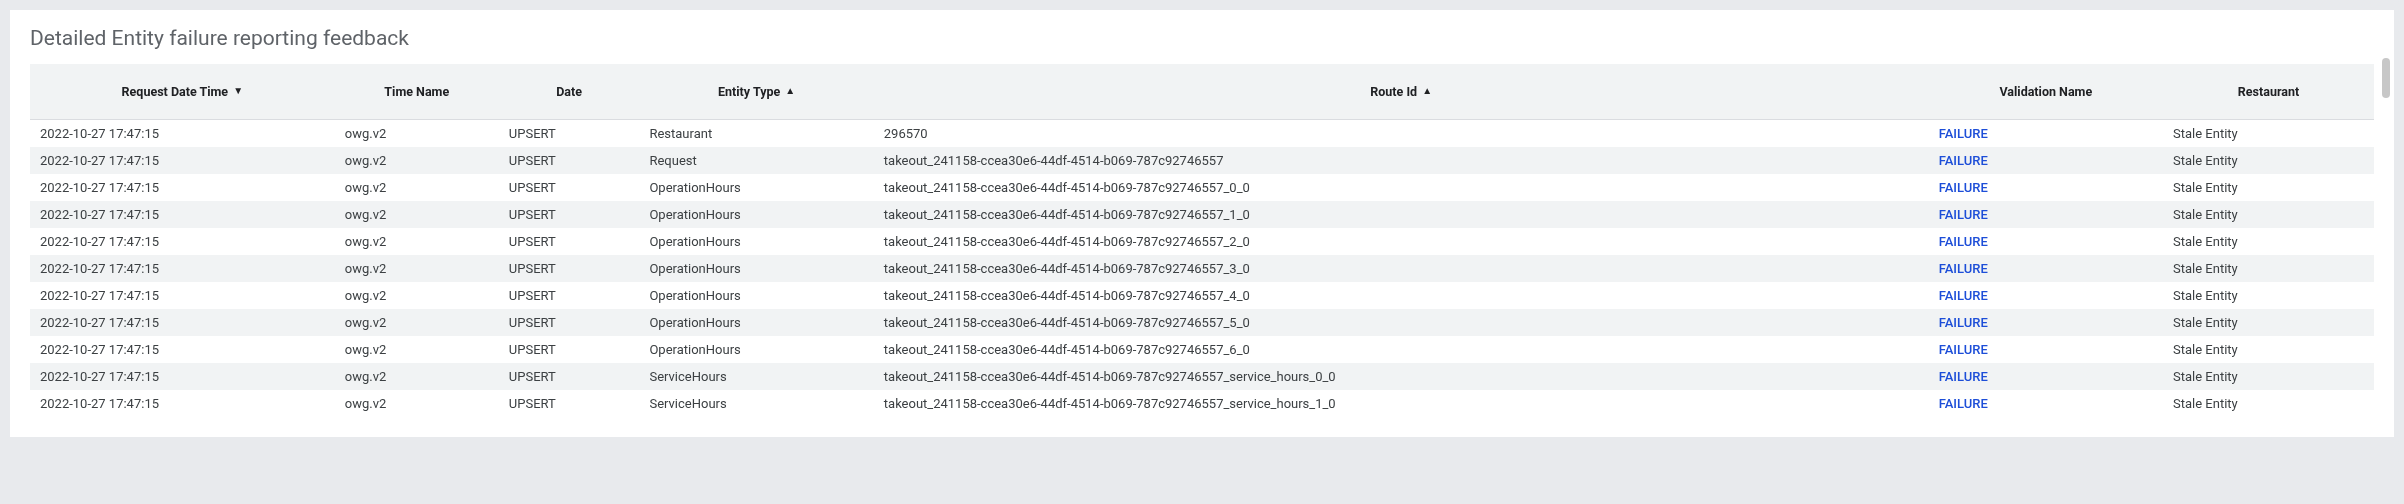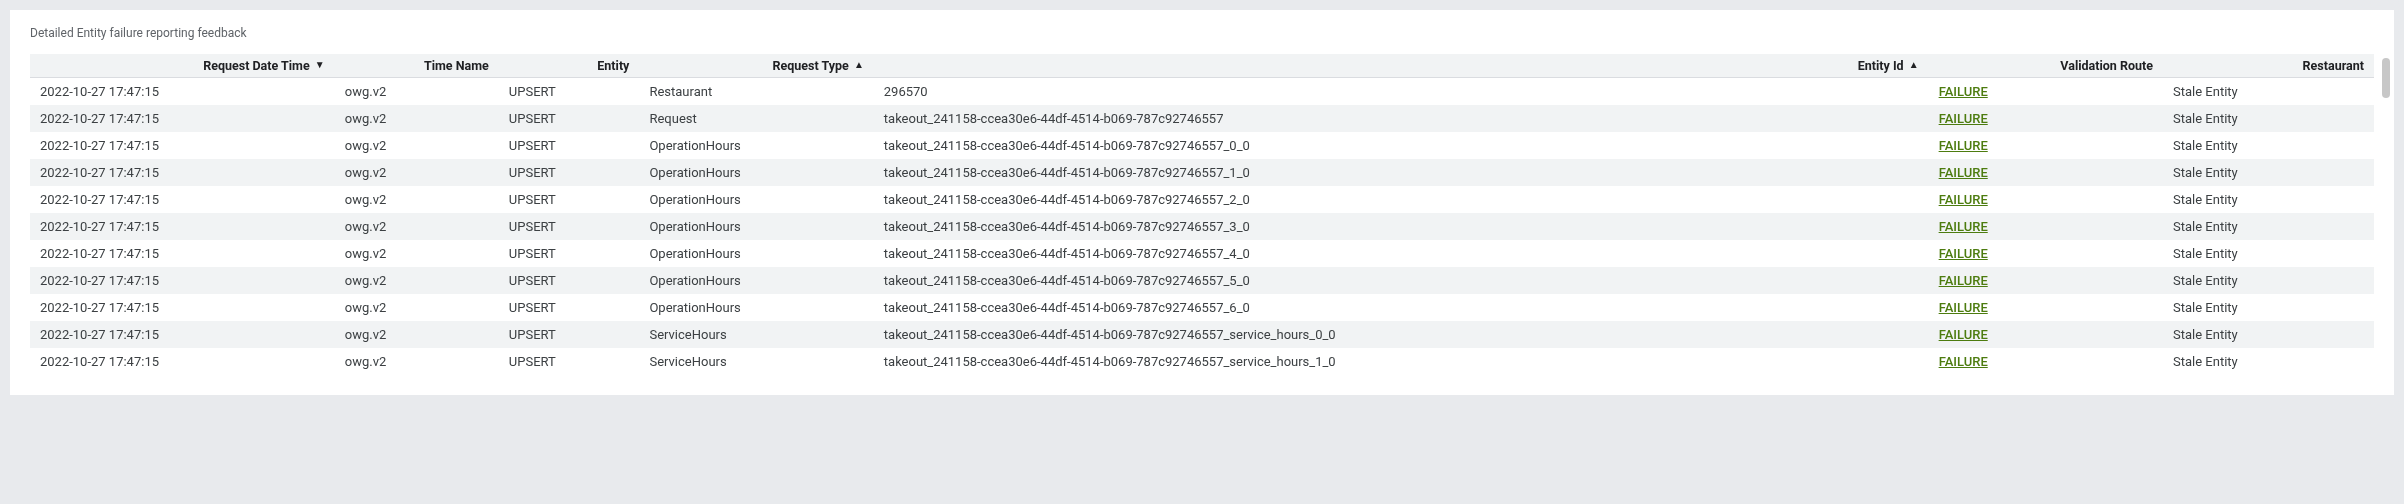--- a/index.html
+++ b/index.html
@@ -10,52 +10,52 @@
       font-size: 13px;
       color: #202124;
       padding: 10px;
     }
     .panel {
       background: #fff;
       padding: 16px 20px 20px 20px;
       position: relative;
     }
     .panel-title {
-      font-size: 12px;
+      font-size: 21px;
       color: #5f6368;
       margin: 0 0 14px 0;
       font-weight: 400;
     }
     table {
       width: 100%;
       border-collapse: collapse;
       table-layout: fixed;
     }
     thead th {
-      text-align: right;
+      text-align: center;
       background: #f1f3f4;
       font-weight: 700;
       font-size: 12.5px;
       color: #202124;
-      padding: 4px 10px;
+      padding: 20px 10px;
       border-bottom: 1px solid #dadce0;
       white-space: nowrap;
       overflow: hidden;
       text-overflow: ellipsis;
     }
     tbody td {
       padding: 6px 10px;
       font-size: 13px;
       color: #3c4043;
       white-space: nowrap;
       overflow: hidden;
       text-overflow: ellipsis;
     }
     tbody tr:nth-child(even) td { background: #f1f3f4; }
-    .failure { color: #4d7c0f; font-weight: 500; text-decoration: underline; }
+    .failure { color: #1d4ed8; font-weight: 500; }
     .sort-glyph {
       font-size: 10px;
       vertical-align: 2px;
       margin-left: 2px;
     }
     .scroll-track {
       position: absolute;
       right: 4px;
       top: 48px;
       width: 8px;
@@ -91,32 +91,32 @@
     <thead>
       <tr>
         <th>
           <span>Request Date Time</span>
           <span class="sort-glyph">▼</span>
         </th>
         <th>
           <span>Time Name</span>
         </th>
         <th>
-          <span>Entity</span>
-        </th>
-        <th>
-          <span>Request Type</span>
+          <span>Date</span>
+        </th>
+        <th>
+          <span>Entity Type</span>
           <span class="sort-glyph">▲</span>
         </th>
         <th>
-          <span>Entity Id</span>
+          <span>Route Id</span>
           <span class="sort-glyph">▲</span>
         </th>
         <th>
-          <span>Validation Route</span>
+          <span>Validation Name</span>
         </th>
         <th>
           <span>Restaurant</span>
         </th>
       </tr>
     </thead>
     <tbody id="tbody">
         <tr>
           <td>2022-10-27 17:47:15</td>
           <td>owg.v2</td>

